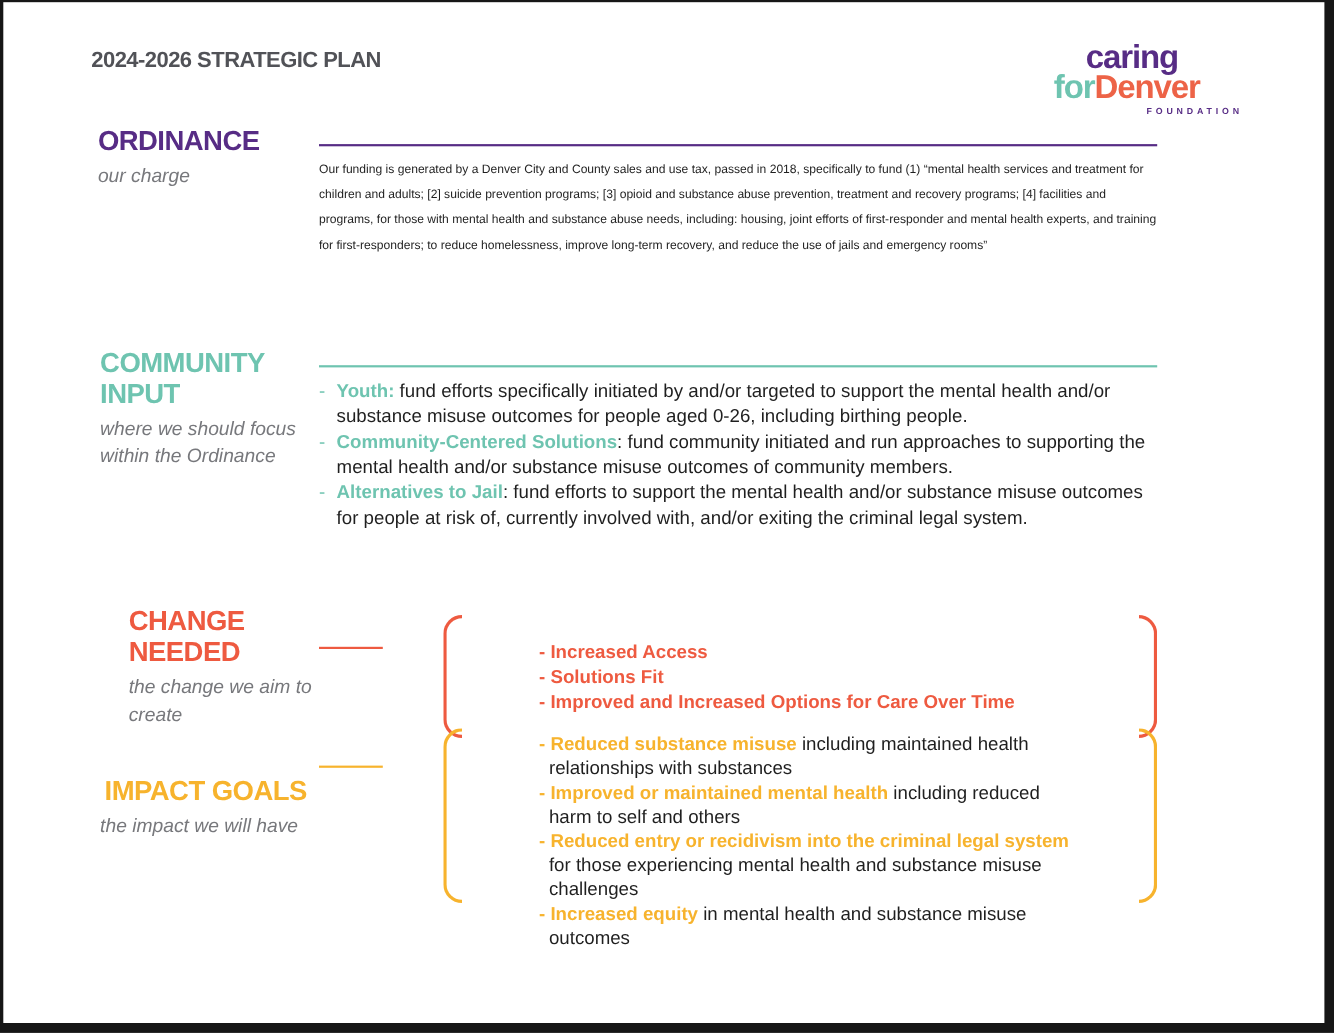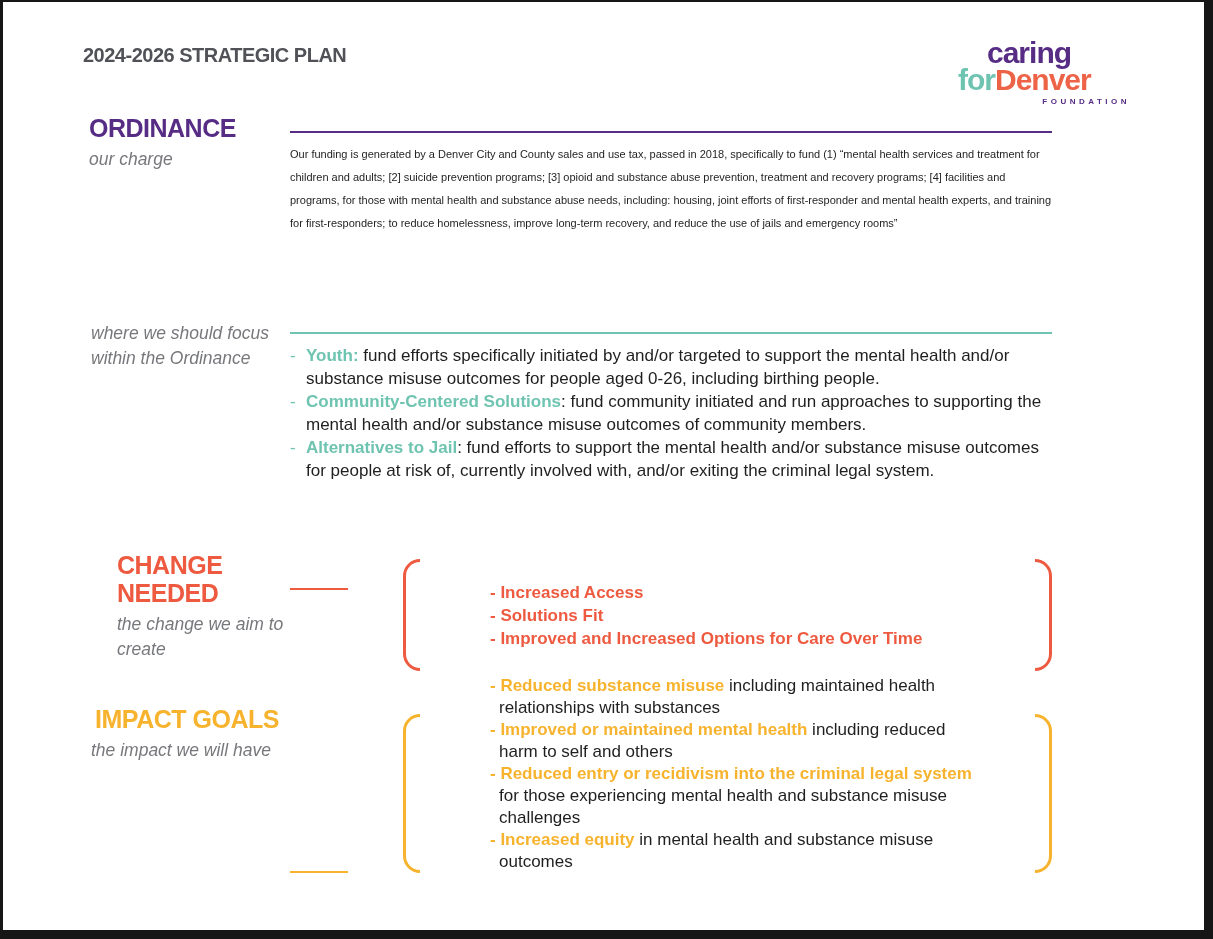--- a/index.html
+++ b/index.html
@@ -52,21 +52,21 @@
   #ordinance-content{top:129px;}
   #ordinance-content p{margin-top:10px;font-size:11px;line-height:23px;color:var(--ink);}
   #community-content{top:330px;}
   .bullets{margin-top:10px;}
   .bullet{display:flex;font-size:17px;line-height:23px;color:var(--ink);}
   .bullet .dash{flex:0 0 16px;color:var(--teal);}
   .bullet .term{color:var(--teal);font-weight:700;}
   
   .bracket-row{position:absolute;left:287px;width:762px;display:flex;gap:42px;}
   #change-row{top:557px;height:112px;}
-  #impact-row{top:712px;height:159px;align-items:flex-end;}
+  #impact-row{top:660px;height:159px;}
   .connector{flex:0 0 58px;height:2px;}
   #change-row .connector{background:var(--orange);margin-top:29px;}
   #impact-row .connector{background:var(--yellow);margin-top:34px;}
   .bracket{flex:0 0 17px;height:100%;}
   .bracket.left{margin-left:13px;border:3px solid;border-right:none;border-radius:20px 0 0 20px;}
   .bracket.right{border:3px solid;border-left:none;border-radius:0 20px 20px 0;}
   #change-row .bracket{border-color:var(--orange);}
   #impact-row .bracket{border-color:var(--yellow);}
   .bracket-items{flex:1 1 auto;min-width:0;}
   #change-row .bracket-items{padding:22px 6px 0 28px;}
@@ -92,20 +92,21 @@
     <div class="label" id="ordinance-label">
       <h2>ORDINANCE</h2>
       <div class="sub">our charge</div>
     </div>
     <div class="content" id="ordinance-content">
       <div class="rule purple"></div>
       <p>Our funding is generated by a Denver City and County sales and use tax, passed in 2018, specifically to fund (1)  “mental health services and treatment for children and adults; [2] suicide prevention programs; [3] opioid and substance abuse prevention, treatment and recovery programs; [4] facilities and programs, for those with mental health and substance abuse needs, including: housing, joint efforts of first-responder and mental health experts, and training for first-responders; to reduce homelessness, improve long-term recovery, and reduce the use of jails and emergency rooms”</p>
     </div>
 
     <div class="label" id="community-label">
+      <h2>COMMUNITY INPUT</h2>
       <div class="sub">where we should focus within the Ordinance</div>
     </div>
     <div class="content" id="community-content">
       <div class="rule teal"></div>
       <div class="bullets">
         <div class="bullet">
           <span class="dash">-</span>
           <div><span class="term">Youth:</span><span> fund efforts specifically initiated by and/or targeted to support the mental health and/or substance misuse outcomes for people aged 0-26, including birthing people.</span></div>
         </div>
         <div class="bullet">

